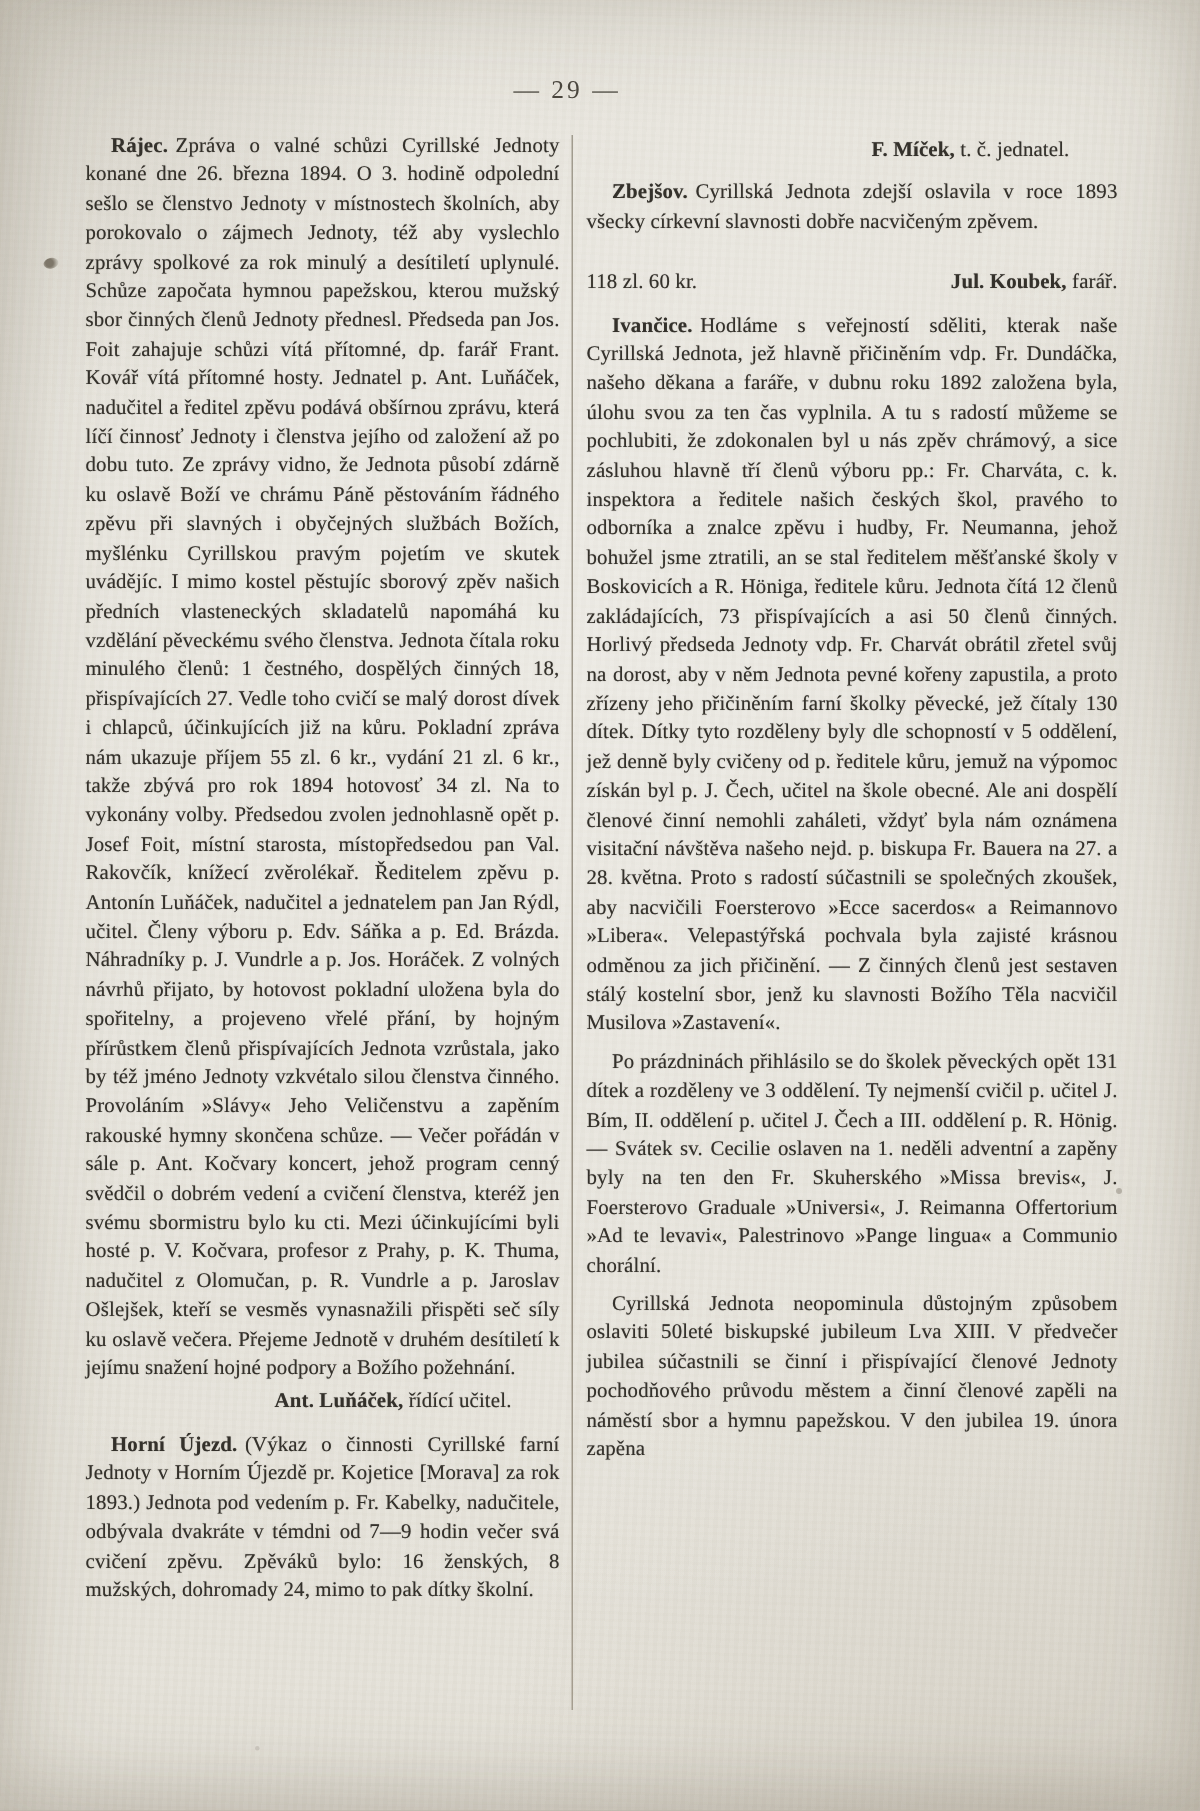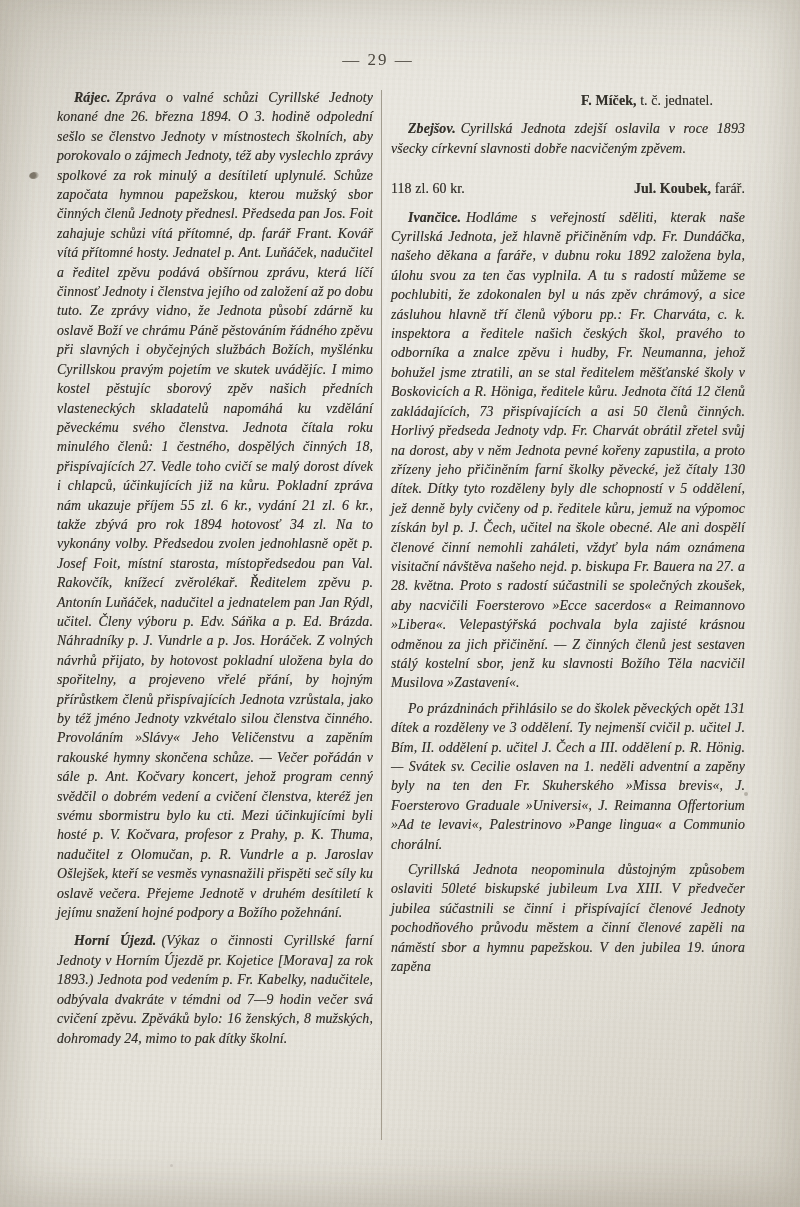--- a/index.html
+++ b/index.html
@@ -35,21 +35,21 @@
   }
   .column-left{left:57px;width:316px;}
   .column-right{left:391px;width:354px;}
   .divider{
     position:absolute;left:381px;top:90px;
     width:1px;height:1050px;
     background:linear-gradient(#958f81,#877f70 60%,#9b9384);
     opacity:0.85;
   }
   p{margin:0;}
-  .indent{text-indent:17px;font-style:italic;}
+  .indent{text-indent:17px;}
   .gap-top{margin-top:9px;}
   .gap-top-sm{margin-top:6px;}
   .article-title{font-weight:bold;padding-right:5px;}
   .signature{
     text-align:right;padding-right:32px;
     margin:3px 0 1px;
     text-indent:0;
   }
   .signature b{font-weight:bold;}
   .payout-line{
@@ -74,20 +74,21 @@
 
   <div class="divider"></div>
   <div class="ink-smudge"></div>
   <div class="speck" style="left:744px;top:792px;width:4px;height:4px;"></div>
   <div class="speck" style="left:170px;top:1164px;width:3px;height:3px;opacity:.5;"></div>
 
   <div class="column column-left">
 
     <div>
       <p class="indent"><strong class="article-title">Rájec.</strong><span>Zpráva o valné schůzi Cyrillské Jednoty konané dne 26. března 1894. O 3. hodině odpolední sešlo se členstvo Jednoty v místnostech školních, aby porokovalo o zájmech Jednoty, též aby vyslechlo zprávy spolkové za rok minulý a desítiletí uplynulé. Schůze započata hymnou papežskou, kterou mužský sbor činných členů Jednoty přednesl. Předseda pan Jos. Foit zahajuje schůzi vítá přítomné, dp. farář Frant. Kovář vítá přítomné hosty. Jednatel p. Ant. Luňáček, nadučitel a ředitel zpěvu podává obšírnou zprávu, která líčí činnosť Jednoty i členstva jejího od založení až po dobu tuto. Ze zprávy vidno, že Jednota působí zdárně ku oslavě Boží ve chrámu Páně pěstováním řádného zpěvu při slavných i obyčejných službách Božích, myšlénku Cyrillskou pravým pojetím ve skutek uvádějíc. I mimo kostel pěstujíc sborový zpěv našich předních vlasteneckých skladatelů napomáhá ku vzdělání pěveckému svého členstva. Jednota čítala roku minulého členů: 1 čestného, dospělých činných 18, přispívajících 27. Vedle toho cvičí se malý dorost dívek i chlapců, účinkujících již na kůru. Pokladní zpráva nám ukazuje příjem 55 zl. 6 kr., vydání 21 zl. 6 kr., takže zbývá pro rok 1894 hotovosť 34 zl. Na to vykonány volby. Předsedou zvolen jednohlasně opět p. Josef Foit, místní starosta, místopředsedou pan Val. Rakovčík, knížecí zvěrolékař. Ředitelem zpěvu p. Antonín Luňáček, nadučitel a jednatelem pan Jan Rýdl, učitel. Členy výboru p. Edv. Sáňka a p. Ed. Brázda. Náhradníky p. J. Vundrle a p. Jos. Horáček. Z volných návrhů přijato, by hotovost pokladní uložena byla do spořitelny, a projeveno vřelé přání, by hojným přírůstkem členů přispívajících Jednota vzrůstala, jako by též jméno Jednoty vzkvétalo silou členstva činného. Provoláním »Slávy« Jeho Veličenstvu a zapěním rakouské hymny skončena schůze. — Večer pořádán v sále p. Ant. Kočvary koncert, jehož program cenný svědčil o dobrém vedení a cvičení členstva, kteréž jen svému sbormistru bylo ku cti. Mezi účinkujícími byli hosté p. V. Kočvara, profesor z Prahy, p. K. Thuma, nadučitel z Olomučan, p. R. Vundrle a p. Jaroslav Ošlejšek, kteří se vesměs vynasnažili přispěti seč síly ku oslavě večera. Přejeme Jednotě v druhém desítiletí k jejímu snažení hojné podpory a Božího požehnání.</span></p>
+      <p class="signature"><b>Ant. Luňáček,</b><span> řídící učitel.</span></p>
     </div>
 
     <div class="gap-top">
       <p class="indent"><strong class="article-title">Horní Újezd.</strong><span>(Výkaz o činnosti Cyrillské farní Jednoty v Horním Újezdě pr. Kojetice [Morava] za rok 1893.) Jednota pod vedením p. Fr. Kabelky, nadučitele, odbývala dvakráte v témdni od 7—9 hodin večer svá cvičení zpěvu. Zpěváků bylo: 16 ženských, 8 mužských, dohromady 24, mimo to pak dítky školní.</span></p>
     </div>
 
   </div>
 
   <div class="column column-right">
 

